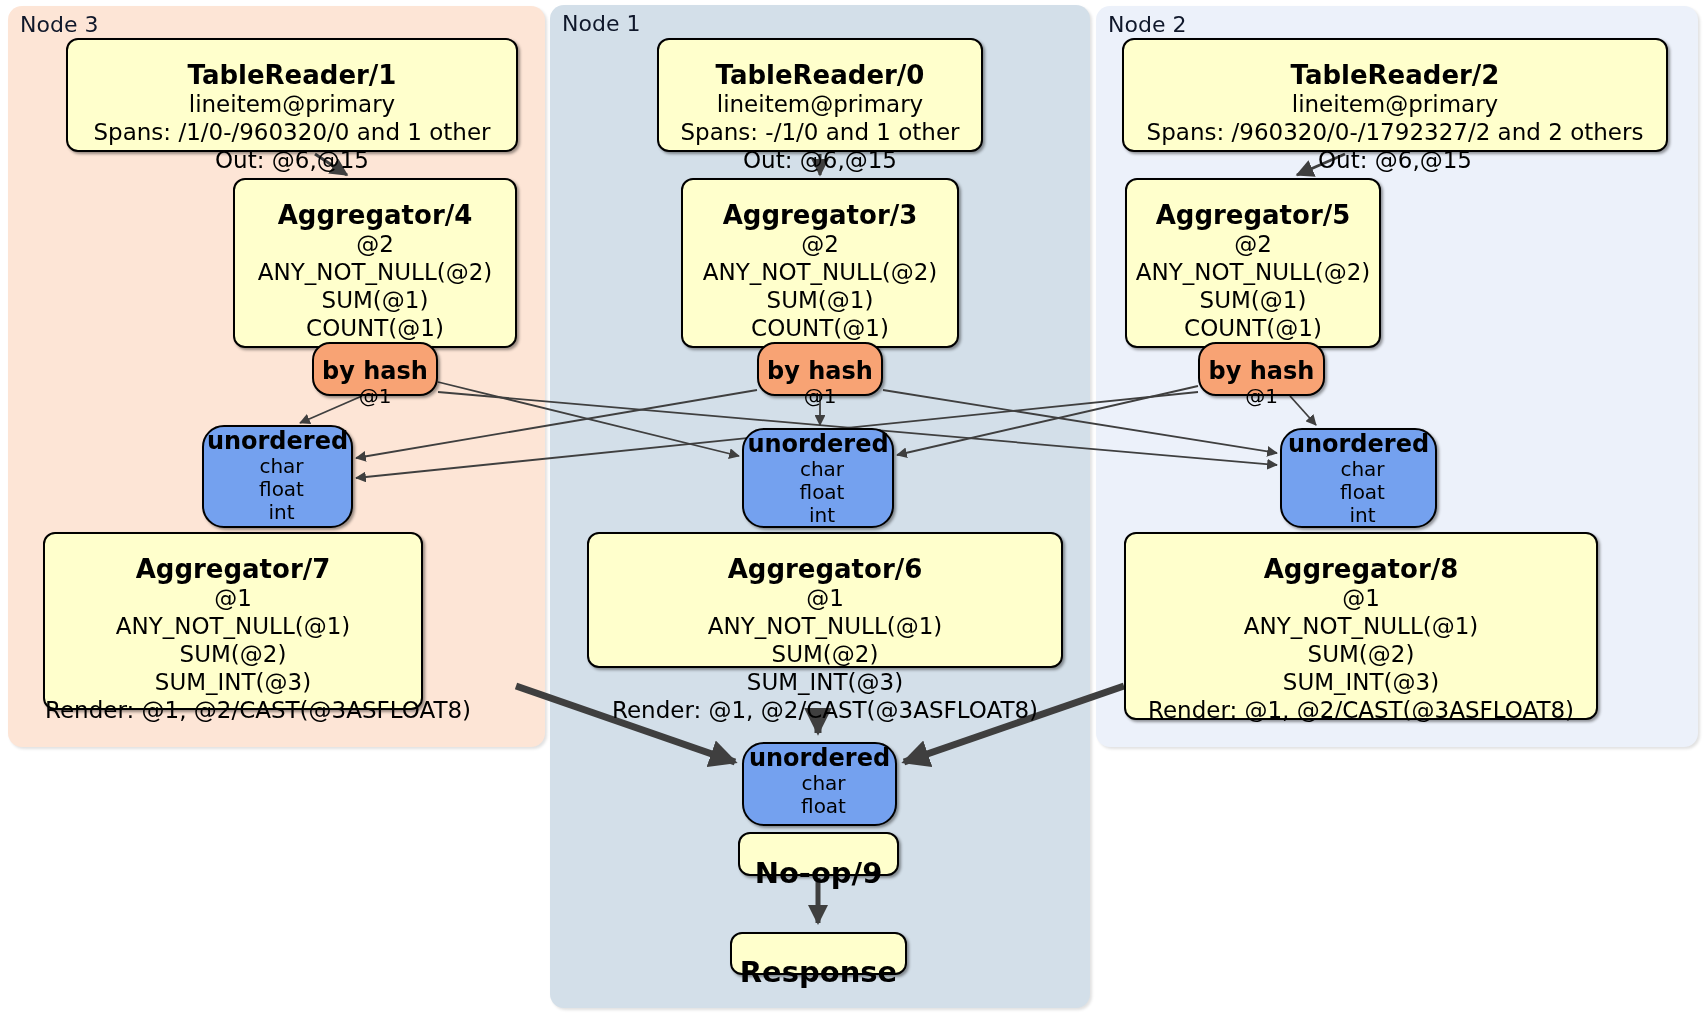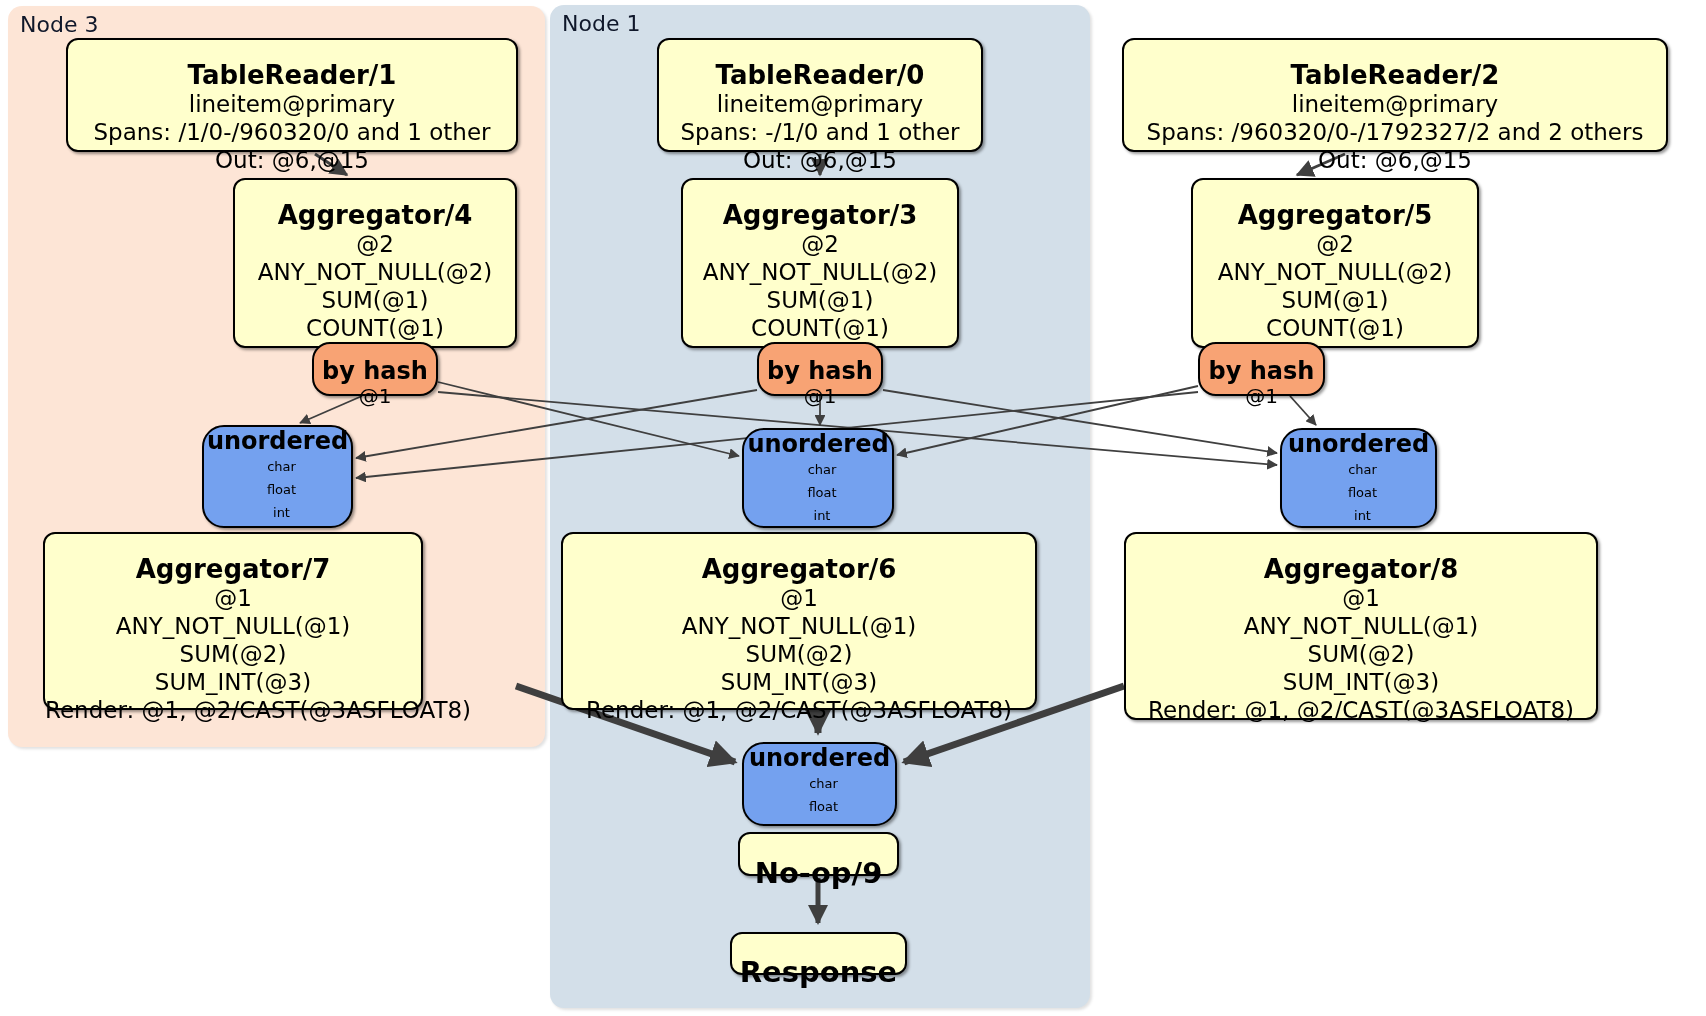--- a/index.html
+++ b/index.html
@@ -19,35 +19,38 @@
     border-radius:12px;text-align:center;box-shadow:2px 2px 3px rgba(0,0,0,0.40);
     box-sizing:border-box;
   }
   .box .title{font-weight:bold;font-size:26px;line-height:30px;padding-top:20px;}
   .box .line{font-size:23px;line-height:28px;white-space:nowrap;}
   .router{background:#f8a374;border-radius:18px;}
   .router .title{font-size:24px;line-height:27px;padding-top:14px;}
   .router .line{font-size:20px;line-height:22px;}
   .sync{background:#74a1ef;border-radius:22px;}
   .sync .title{font-size:24px;line-height:28px;padding-top:0;}
-  .sync .line{font-size:13px;line-height:23px;padding-left:8px;}
+  .sync .line{font-size:20px;line-height:23px;padding-left:8px;}
   .terminal .title{font-size:29px;}
   #noop-box .title{line-height:38px;}
   #response-box .title{line-height:37px;}
 </style>
 </head>
 <body>
 
 <div id="canvas">
 
   <div class="region" id="region-node3" style="left:8px;top:6px;width:537px;height:741px;">
     <div class="region-label">Node 3</div>
   </div>
   <div class="region" id="region-node1" style="left:550px;top:5px;width:540px;height:1003px;">
     <div class="region-label">Node 1</div>
+  </div>
+  <div class="region" id="region-node2" style="left:1096px;top:6px;width:602px;height:741px;">
+    <div class="region-label">Node 2</div>
   </div>
 
   <svg class="wires" width="1706" height="1016" viewBox="0 0 1706 1016">
     <defs>
       <marker id="arr-thin" markerWidth="7" markerHeight="6" refX="5.5" refY="3" orient="auto">
         <path d="M0,0 L6,3 L0,6 Z" fill="#3f3f3f"></path>
       </marker>
       <marker id="arr-thick" markerWidth="4.6" markerHeight="4" refX="3.6" refY="2" orient="auto">
         <path d="M0,0 L4,2 L0,4 Z" fill="#3f3f3f"></path>
       </marker>
@@ -122,36 +125,36 @@
   <div class="box router" style="left:757px;top:342px;width:126px;height:54px;">
     <div class="title">by hash</div>
     <div class="line">@1</div>
   </div>
   <div class="box sync" style="left:742px;top:428px;width:152px;height:100px;">
     <div class="title">unordered</div>
     <div class="line">char</div>
     <div class="line">float</div>
     <div class="line">int</div>
   </div>
-  <div class="box" style="left:561px;top:532px;width:476px;height:178px;">
+  <div class="box" style="left:587px;top:532px;width:476px;height:136px;">
     <div class="title">Aggregator/6</div>
     <div class="line">@1</div>
     <div class="line">ANY_NOT_NULL(@1)</div>
     <div class="line">SUM(@2)</div>
     <div class="line">SUM_INT(@3)</div>
     <div class="line">Render: @1, @2/CAST(@3ASFLOAT8)</div>
   </div>
 
   <div class="box" style="left:1122px;top:38px;width:546px;height:114px;">
     <div class="title">TableReader/2</div>
     <div class="line">lineitem@primary</div>
     <div class="line">Spans: /960320/0-/1792327/2 and 2 others</div>
     <div class="line">Out: @6,@15</div>
   </div>
-  <div class="box" style="left:1191px;top:178px;width:288px;height:170px;">
+  <div class="box" style="left:1125px;top:178px;width:256px;height:170px;">
     <div class="title">Aggregator/5</div>
     <div class="line">@2</div>
     <div class="line">ANY_NOT_NULL(@2)</div>
     <div class="line">SUM(@1)</div>
     <div class="line">COUNT(@1)</div>
   </div>
   <div class="box router" style="left:1198px;top:342px;width:127px;height:54px;">
     <div class="title">by hash</div>
     <div class="line">@1</div>
   </div>

